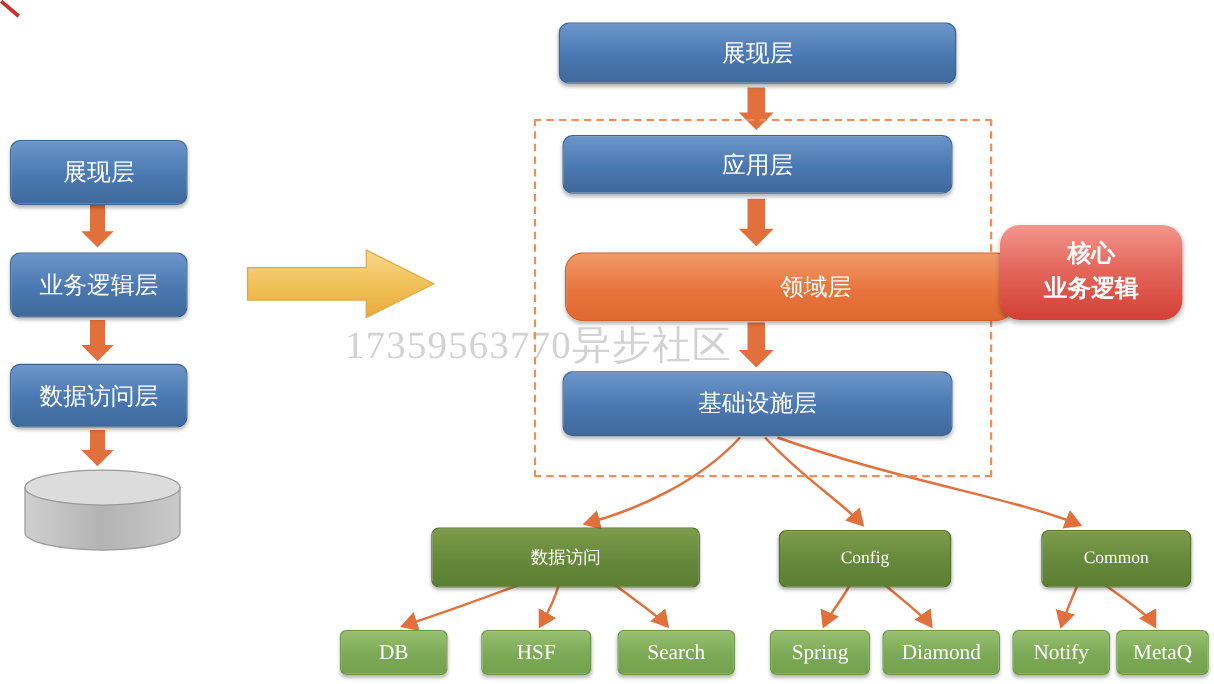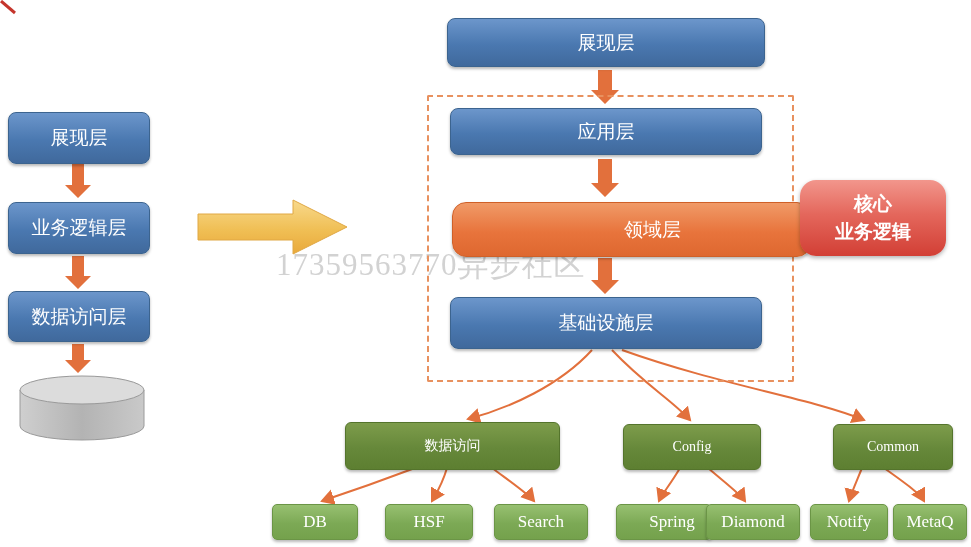--- a/index.html
+++ b/index.html
@@ -73,27 +73,27 @@
   .rp4{left:450px;top:297px;width:310px;height:50px;}
   
   .g0{left:345px;top:422px;width:213px;height:46px;}
   .g1{left:623px;top:424px;width:136px;height:44px;}
   .g2{left:813px;top:424px;width:118px;height:44px;margin-left:20px;}
   
   .child{top:504px;height:34px;}
   .c00{left:272px;width:84px;}
   .c01{left:385px;width:86px;}
   .c02{left:494px;width:92px;}
-  .c10{left:616px;width:78px;padding-left:16px;}
+  .c10{left:616px;width:78px;}
   .c11{left:706px;width:92px;}
   .c20{left:810px;width:76px;}
   .c21{left:893px;width:72px;}
   .watermark{
     position:absolute;
-    left:276px;top:244px;
+    left:276px;top:255px;
     font-size:31px;
     color:#c7c7c7;
     opacity:0.8;
     letter-spacing:1px;
     z-index:1;
     white-space:nowrap;
   }
   #overlay{
     position:absolute;left:0;top:0;width:971px;height:547px;
     z-index:1;

